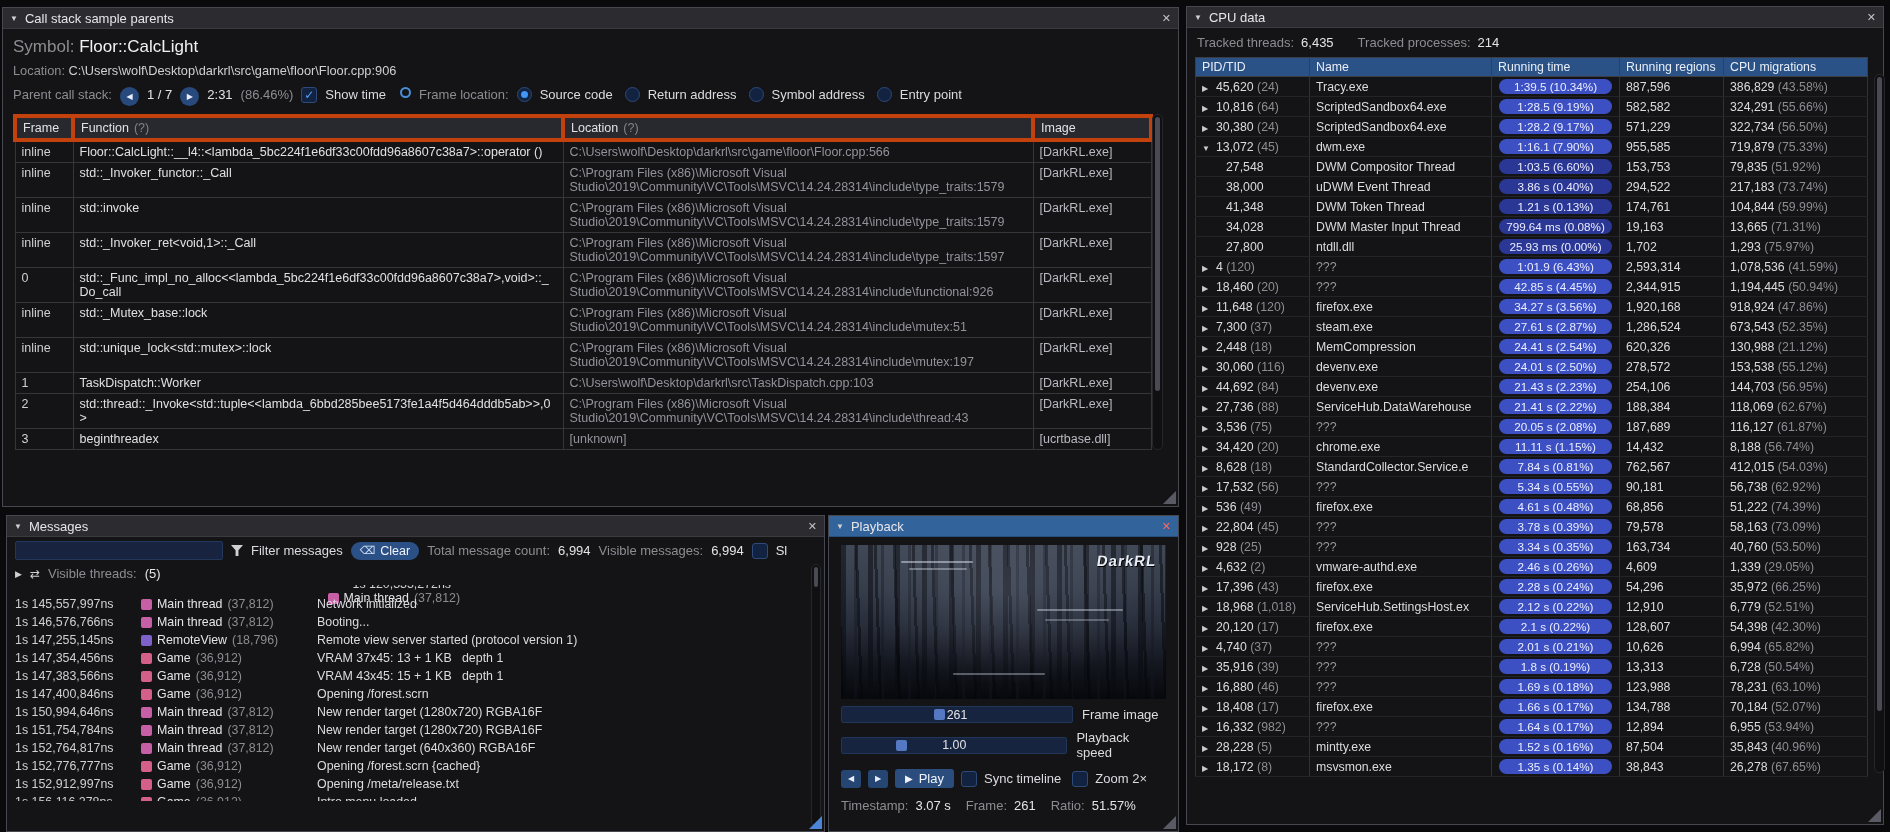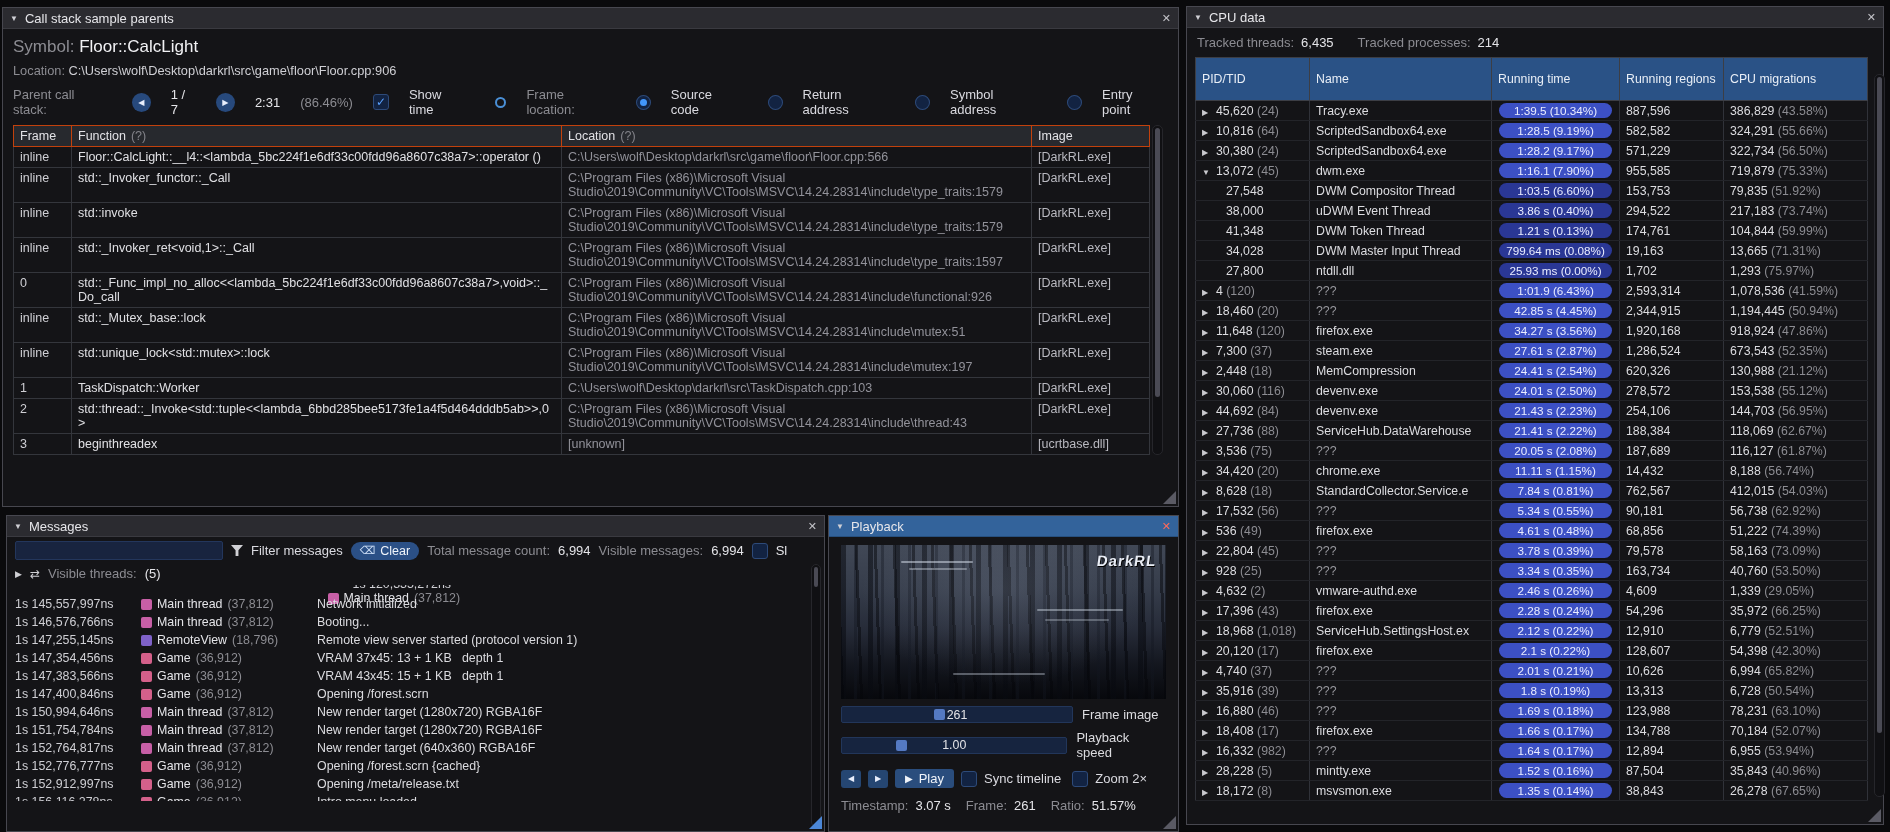--- a/index.html
+++ b/index.html
@@ -25,33 +25,33 @@
   .dim { color:#8c8c92; }
   .val { color:#e4e4e8; }
 
   
   .cs-body { position:relative; padding:5px 10px 0 10px; }
   .sym-row { font-size:17px; margin:3px 0 6px 0; }
   .sym-row .symval { color:#f2f2f5; }
   .meta-row { font-size:12.8px; margin:2px 0; }
   .meta-row .metaval { color:#cfcfd4; }
   .meta-row .module { color:#8c8c92; margin-left:10px; }
-  .ctl-row { display:flex; align-items:center; gap:20px; margin:9px 0 8px 0; font-size:13px; }
+  .ctl-row { display:flex; gap:8px; margin:9px 0 8px 0; font-size:13px; }
   .navbtn { width:19px; height:19px; border:none; border-radius:10px; background:#27497c; color:#e8eefc; font-size:8px; display:flex; align-items:center; justify-content:center; cursor:pointer; }
   .checkbox { width:16px; height:16px; background:#122342; border:1px solid #2d4a79; border-radius:3px; display:inline-flex; align-items:center; justify-content:center; }
   .checkbox .check { color:#5aa2ff; font-size:12px; font-weight:bold; line-height:1; }
   .checkbox.empty .check { visibility:hidden; }
   .at-icon { width:11px; height:11px; border:2px solid #4a8fd6; border-radius:50%; display:inline-block; margin-left:6px; }
   .radio { width:15px; height:15px; border-radius:50%; background:#122342; border:1px solid #2d4a79; display:inline-flex; align-items:center; justify-content:center; }
   .radio.sel::after { content:""; width:7px; height:7px; border-radius:50%; background:#4296fa; }
   .rlabel { margin-right:4px; }
 
   .table-wrap { position:relative; width:1150px; }
   table.cstab { table-layout:fixed; width:1136px; border-collapse:collapse; font-size:12.5px; }
-  table.cstab th { background:#27292e; color:#e2e2e6; font-weight:normal; text-align:left; padding:3px 6px; border:1px solid #c2410c; }
+  table.cstab th { background:#27292e; color:#e2e2e6; font-weight:normal; text-align:left; padding:3px 6px; border:4px solid #c2410c; }
   table.cstab th .help { color:#83838a; margin-left:5px; }
   table.cstab td { padding:3px 6px; border:1px solid #34363c; vertical-align:top; word-wrap:break-word; }
   td.c-frame { color:#cfcfd4; }
   td.c-func  { color:#e0e0e4; }
   td.c-loc   { color:#92929a; }
   td.c-img   { color:#b9b9c0; }
 
   .vscroll { position:absolute; right:0; top:0; bottom:0; width:11px; background:#101013; border:1px solid #26262b; border-radius:5px; }
   .vthumb { position:absolute; left:2px; right:2px; background:#4a4a54; border-radius:4px; }
   .cs-thumb { top:2px; height:82%; }
@@ -103,21 +103,21 @@
   .play-btn .picon { font-size:10px; }
   .pb-check-label { font-size:13px; margin-right:4px; }
   .pb-stats { display:flex; align-items:center; gap:7px; margin-top:10px; font-size:13px; }
   .pb-stats .val { margin-right:8px; }
 
   
   .cpu-body { position:relative; padding:4px 8px 0 8px; }
   .cpu-stats { display:flex; gap:7px; align-items:center; font-size:13px; margin:3px 0 7px 2px; }
   .cpu-stats .gap { width:10px; }
   table.cputab { table-layout:fixed; width:672px; border-collapse:collapse; font-size:12.3px; }
-  table.cputab th { background:#2a5286; color:#e8eef6; font-weight:normal; text-align:left; padding:14px 6px; border:1px solid #3c3e45; }
+  table.cputab th { background:#2a5286; color:#e8eef6; font-weight:normal; text-align:left; padding:2px 6px; border:1px solid #3c3e45; }
   table.cputab td { padding:1px 6px; border-right:1px solid #303239; border-bottom:1px solid #232429; white-space:nowrap; overflow:hidden; height:19px; }
   table.cputab td:first-child { border-left:1px solid #303239; }
   .tri { display:inline-block; width:14px; font-size:8px; color:#c9c9ce; }
   tr.child .tri { width:24px; }
   .pidnum { color:#dcdce0; }
   .cnt { color:#8c8c92; }
   .c-name { color:#dcdce0; }
   .c-name.qqq { color:#97979d; }
   .c-reg { color:#dcdce0; }
   .c-mig .num { color:#dcdce0; }

